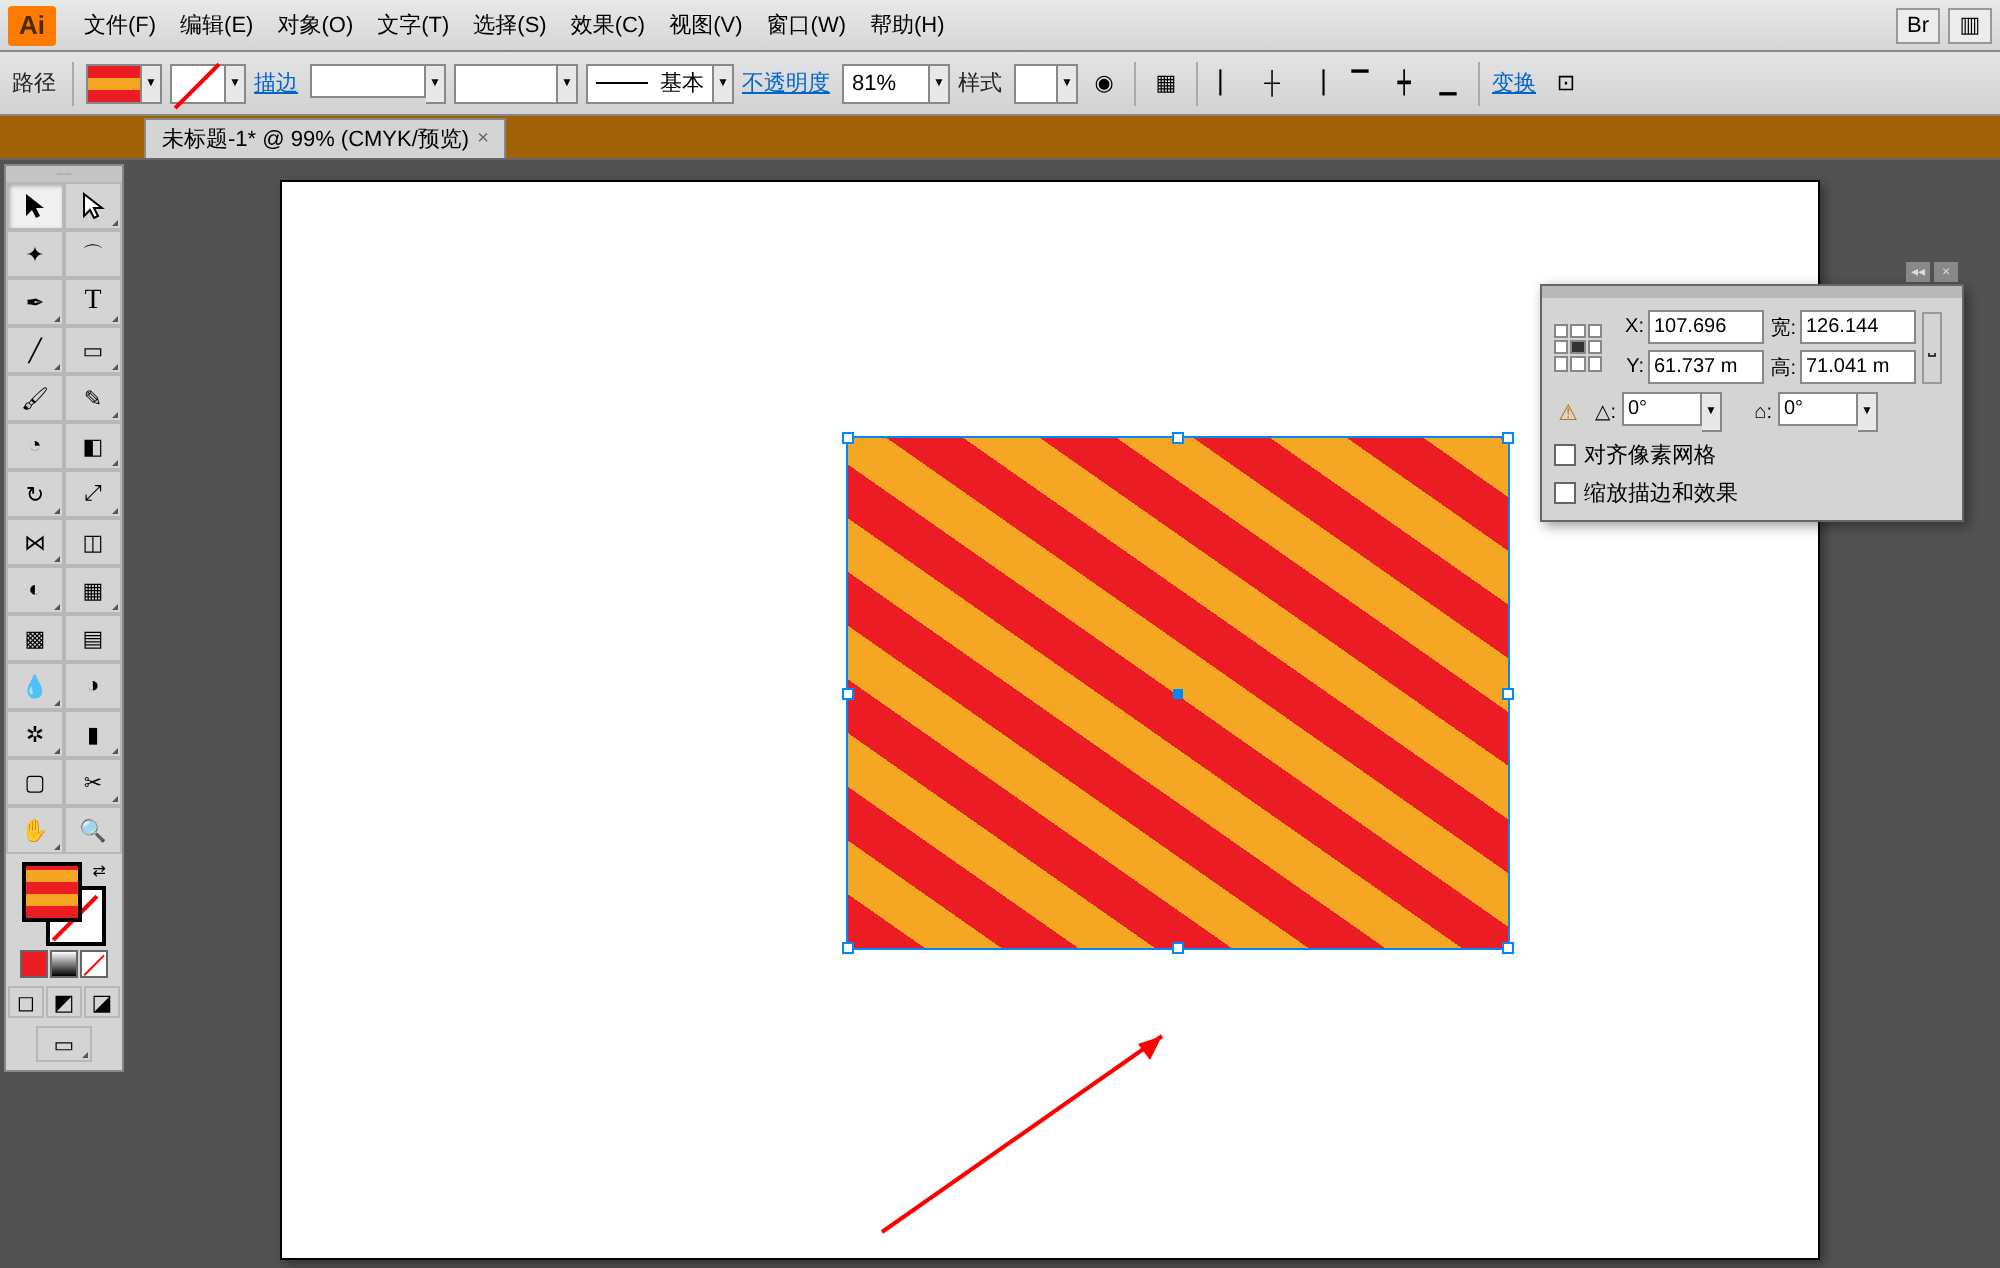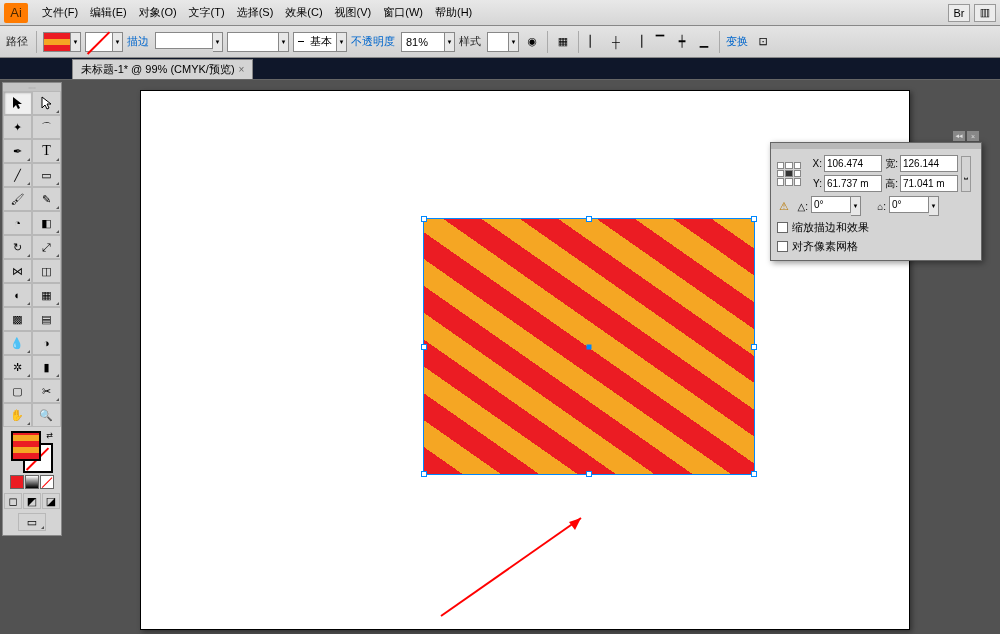--- a/index.html
+++ b/index.html
@@ -1,38 +1,38 @@
 <!DOCTYPE html>
 <html><head>
 <meta charset="utf-8">
 <style>
 *{box-sizing:border-box;margin:0;padding:0;font-family:"Microsoft YaHei",SimSun,sans-serif;font-size:11px;user-select:none}
 body{width:1000px;height:634px;background:#525252;overflow:hidden;position:relative}
 .menubar{height:26px;background:linear-gradient(#e8e8e8,#d6d6d6);display:flex;align-items:center;padding:0 4px;border-bottom:1px solid #888}
-.ai-logo{width:24px;height:20px;background:#ff7b00;color:#4a2800;font-weight:normal;font-size:13px;display:flex;align-items:center;justify-content:center;border-radius:2px;margin-right:8px}
+.ai-logo{width:24px;height:20px;background:#ff7b00;color:#4a2800;font-weight:bold;font-size:13px;display:flex;align-items:center;justify-content:center;border-radius:2px;margin-right:8px}
 .menu-item{padding:0 6px;cursor:pointer}
 .menubar-right{margin-left:auto;display:flex;gap:4px}
 .menubar-icon{width:22px;height:18px;border:1px solid #999;background:#ececec;display:flex;align-items:center;justify-content:center}
 .control-bar{height:32px;background:linear-gradient(#e4e4e4,#d2d2d2);display:flex;align-items:center;padding:2px 6px;border-bottom:1px solid #888;gap:4px}
 .ctrl-label{color:#222;margin-right:2px}
 .swatch-box{width:28px;height:20px;border:1px solid #888;display:flex;flex-direction:column;position:relative}
 .stripe{flex:1}
 .dd-arrow{width:10px;height:20px;border:1px solid #888;border-left:none;background:#e8e8e8;display:flex;align-items:center;justify-content:center;font-size:6px}
 .no-stroke{width:28px;height:20px;border:1px solid #888;background:#fff;position:relative}
 .no-stroke::after{content:"";position:absolute;width:120%;height:2px;background:red;top:50%;left:-10%;transform:rotate(-45deg)}
 .stroke-weight{width:36px;height:20px}
 .dash-box{width:52px;height:20px;border:1px solid #888;background:#fff}
-.line-box{width:44px;height:20px;border:1px solid #888;background:#fff;display:flex;align-items:center;padding:0 4px}
+.line-box{width:64px;height:20px;border:1px solid #888;background:#fff;display:flex;align-items:center;padding:0 4px}
 .line-box .ln{flex:1;height:1px;background:#000}
-.blue-link{color:#0066cc;cursor:pointer}
+.blue-link{color:#0066cc;text-decoration:underline;cursor:pointer}
 .opacity-input{width:44px;height:20px;border:1px solid #888;background:#fff;padding:0 4px;display:flex;align-items:center}
 .style-box{width:22px;height:20px;border:1px solid #888;background:#fff}
 .ctrl-icon{width:18px;height:18px;display:flex;align-items:center;justify-content:center;border:1px solid transparent;cursor:pointer}
 .sep{width:1px;height:22px;background:#aaa;margin:0 2px}
-.tab-bar{height:22px;background:#0f172a;display:flex;align-items:flex-end;padding-left:72px;border-bottom:1px solid #666}
+.tab-bar{height:22px;background:#a16207;display:flex;align-items:flex-end;padding-left:72px;border-bottom:1px solid #666}
 .doctab{height:20px;background:#d4d4d4;border:1px solid #888;border-bottom:none;padding:0 8px;display:flex;align-items:center;gap:4px;font-size:10px}
 .close-x{font-size:10px;color:#666;cursor:pointer}
 .toolbox{position:absolute;left:2px;top:82px;width:60px;background:#d4d4d4;border:1px solid #888}
 .toolbox-grip{height:8px;background:#c4c4c4;display:flex;align-items:center;justify-content:center}
 .toolbox-grip::before{content:"┈┈";font-size:6px;color:#888}
 .tool-row{display:flex}
 .tool{width:29px;height:24px;border:1px solid #b8b8b8;background:#d4d4d4;display:flex;align-items:center;justify-content:center;cursor:pointer;position:relative}
 .tool.active{background:#f0f0f0;box-shadow:inset 1px 1px 2px rgba(0,0,0,.3)}
 .tool svg{width:16px;height:16px}
 .tool-corner{position:absolute;bottom:1px;right:1px;width:0;height:0;border-left:3px solid transparent;border-bottom:3px solid #555}
@@ -279,21 +279,21 @@
         <div class="ref-pt"></div>
           <div class="ref-pt" style="background:#333"></div>
           <div class="ref-pt"></div>
         <div class="ref-pt"></div>
           <div class="ref-pt"></div>
           <div class="ref-pt"></div>
       </div>
       <div style="display:flex;flex-direction:column;gap:3px">
         <div style="display:flex;align-items:center;gap:2px">
           <span class="xf-lbl">X:</span>
-          <div class="xf-input">106.474</div>
+          <div class="xf-input">107.696</div>
           <span class="xf-lbl">宽:</span>
           <div class="xf-input">126.144</div>
         </div>
         <div style="display:flex;align-items:center;gap:2px">
           <span class="xf-lbl">Y:</span>
           <div class="xf-input">61.737 m</div>
           <span class="xf-lbl">高:</span>
           <div class="xf-input">71.041 m</div>
         </div>
       </div>
@@ -307,20 +307,20 @@
           <div class="dd-arrow">▼</div>
         </div>
       <span class="xf-lbl" style="margin-left:8px">⌂:</span>
       <div style="display:flex">
           <div class="xf-input" style="width:40px">0°</div>
           <div class="dd-arrow">▼</div>
         </div>
     </div>
     <div class="chk-row">
       <div class="chk"></div>
-      <span>缩放描边和效果</span>
+      <span>对齐像素网格</span>
     </div>
     <div class="chk-row">
       <div class="chk"></div>
-      <span>对齐像素网格</span>
+      <span>缩放描边和效果</span>
     </div>
   </div>
 </div>
 
 </body></html>

